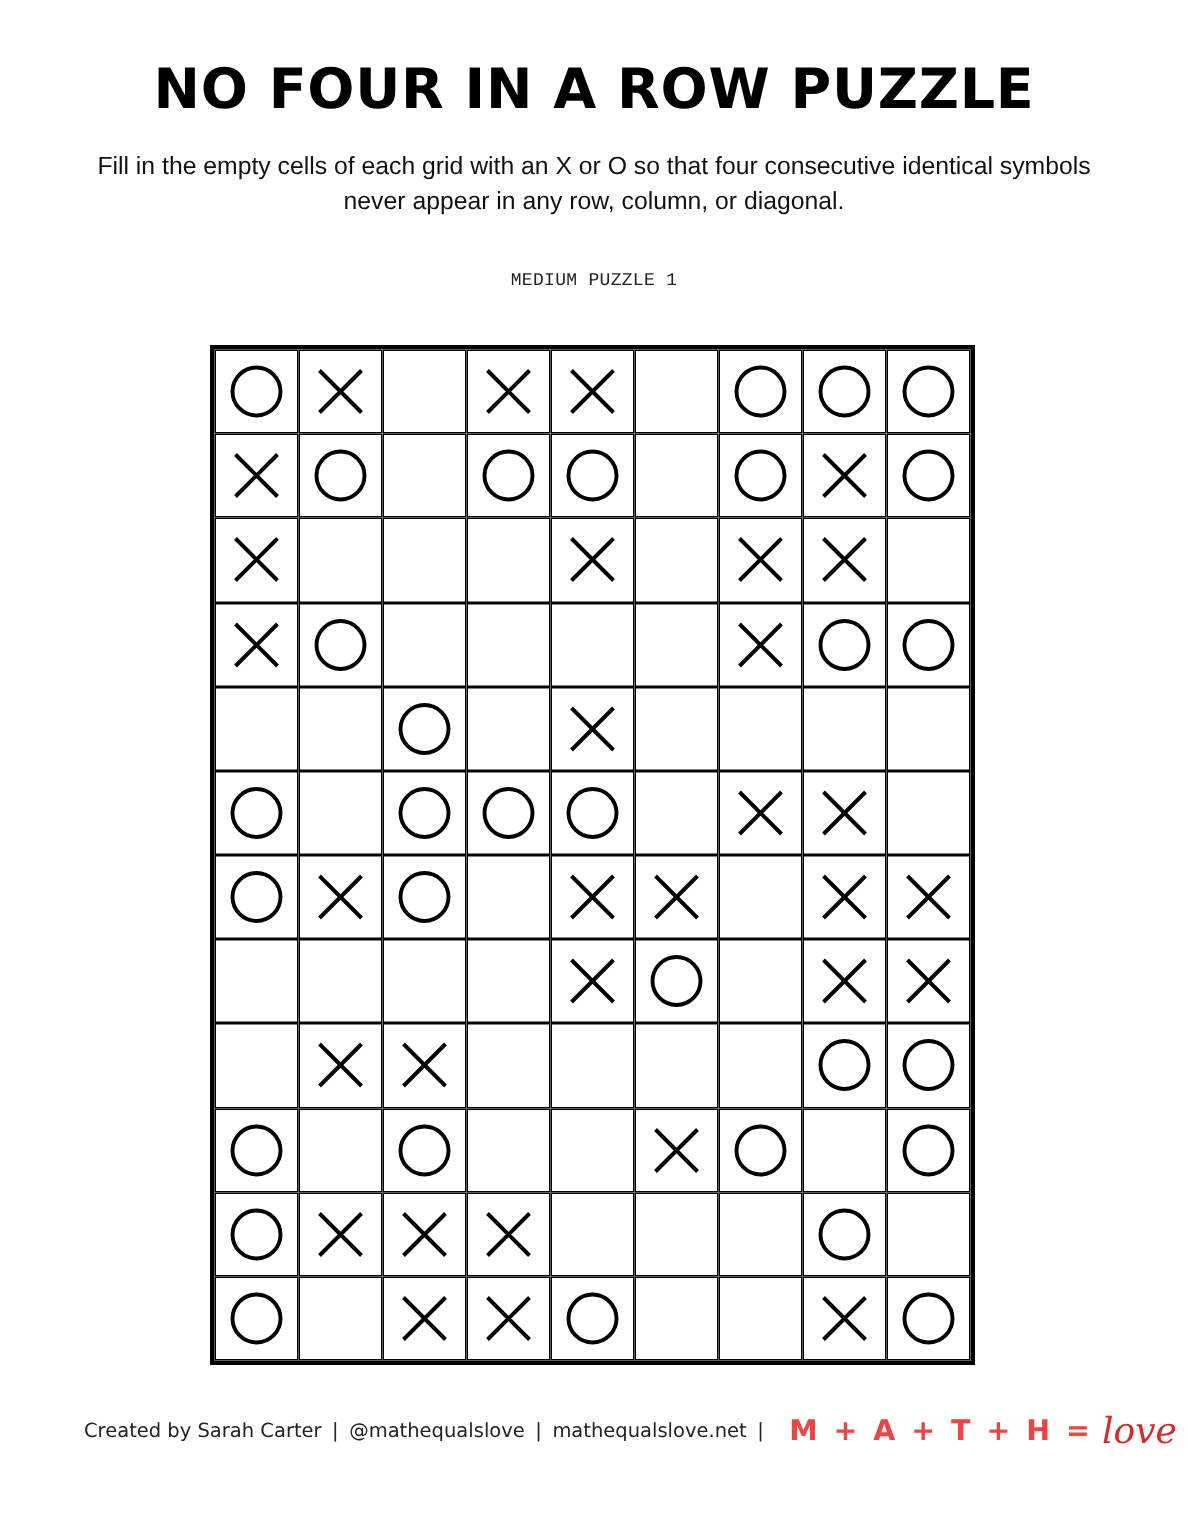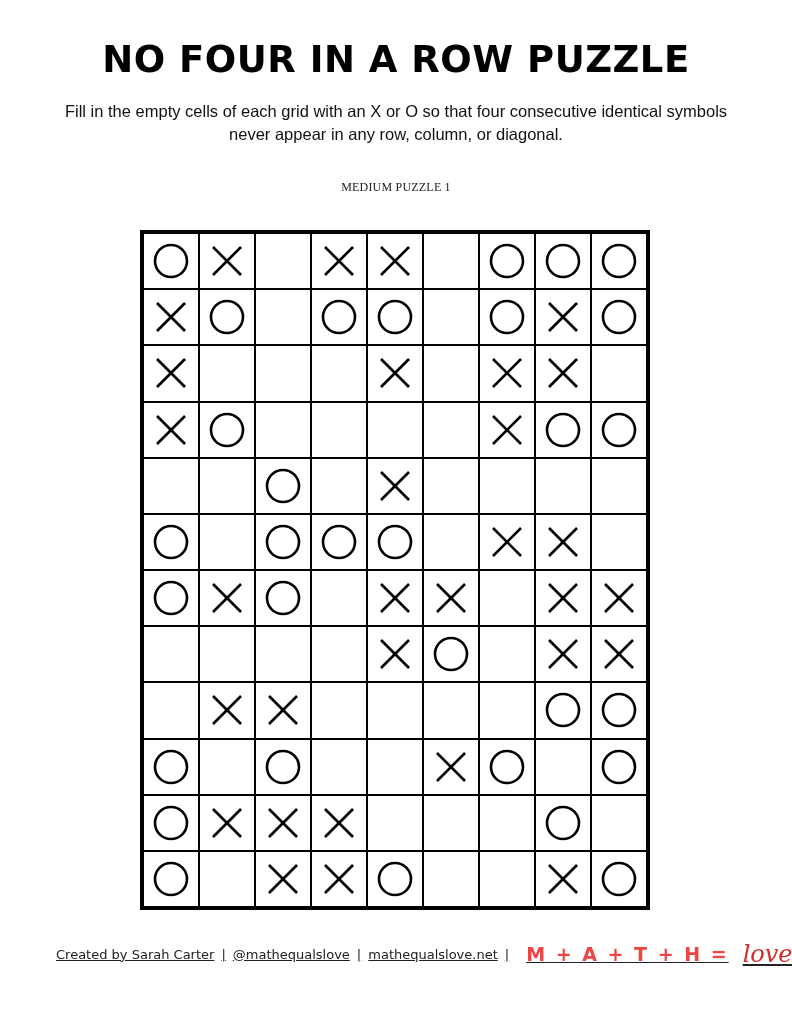--- a/index.html
+++ b/index.html
@@ -1,27 +1,27 @@
 <!DOCTYPE html>
 <html><head>
 <meta charset="utf-8">
 <style>
   html, body { margin:0; padding:0; background:#ffffff; }
   body { width:792px; height:1024px; position:relative; overflow:hidden; font-family:"Liberation Sans", sans-serif; color:#111; }
   .title { position:absolute; top:38px; left:0; width:792px; text-align:center; font-family:"DejaVu Sans", sans-serif; font-weight:bold; font-size:37px; letter-spacing:0.5px; color:#000; }
   .instructions { position:absolute; top:100px; left:60px; width:672px; text-align:center; font-family:Liberation Sans, sans-serif; font-size:16.5px; line-height:23px; color:#111; font-weight:300; }
-  .subtitle { position:absolute; top:180px; left:0; width:792px; text-align:center; font-family:Liberation Serif, serif; font-size:12px; color:#222; letter-spacing:0.2px; }
+  .subtitle { position:absolute; top:180px; left:0; width:792px; text-align:center; font-family:Liberation Mono, monospace; font-size:12px; color:#222; letter-spacing:0.2px; }
   .grid { position:absolute; left:140px; top:230px; width:510px; height:680px; display:grid; grid-template-columns:repeat(9, 1fr); grid-template-rows:repeat(12, 1fr); border:3px solid #000; box-sizing:border-box; }
   .cell { border:1.5px solid #000; box-sizing:border-box; position:relative; display:flex; align-items:center; justify-content:center; background:#fff; cursor:pointer; }
   .cell svg { width:36px; height:36px; }
-  .footer { position:absolute; top:940px; left:56px; display:flex; align-items:center; font-family:"DejaVu Sans", sans-serif; font-size:13px; color:#222; white-space:nowrap;text-decoration:underline; }
+  .footer { position:absolute; top:940px; left:56px; display:flex; align-items:center; font-family:"DejaVu Sans", sans-serif; font-size:13px; color:#222; white-space:nowrap; }
   .footer .sep { margin:0 7px; }
   .brand { display:flex; align-items:center; margin-left:10px; }
   .brand-text { font-weight:bold; font-size:19px; color:#ef4444; letter-spacing:2px; }
-  .brand-love { font-family:"DejaVu Serif", serif; font-style:italic; color:#d42a2a; font-size:24px; margin-left:14px; }
+  .brand-love { font-family:"DejaVu Serif", serif; font-style:italic; color:#d42a2a; font-size:24px; margin-left:6px; }
 </style>
 </head>
 <body>
 
 <div class="title">NO FOUR IN A ROW PUZZLE</div>
 <div class="instructions">Fill in the empty cells of each grid with an X or O so that four consecutive identical symbols never appear in any row, column, or diagonal.</div>
 <div class="subtitle">MEDIUM PUZZLE 1</div>
 
 <div class="grid" id="grid">
     <div class="cell">

